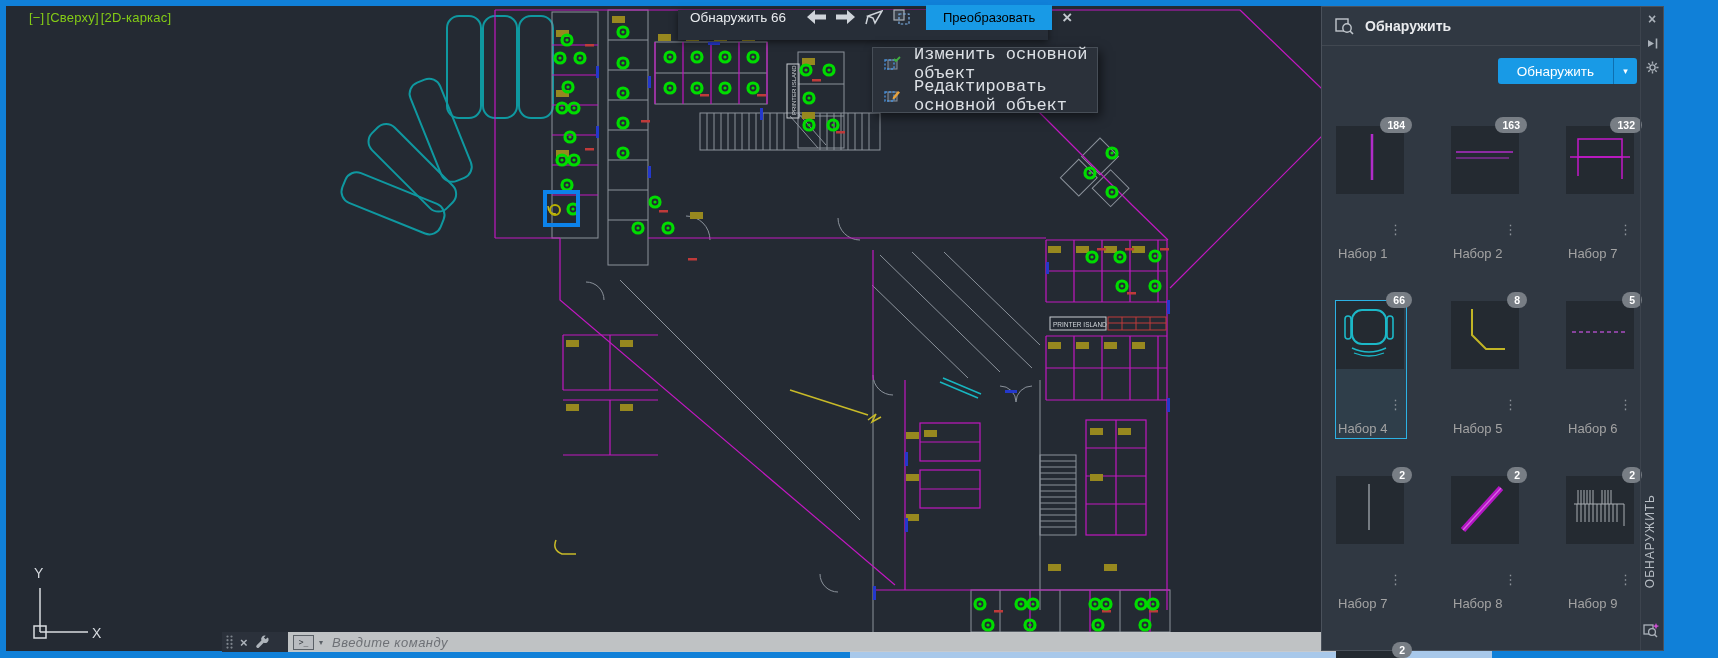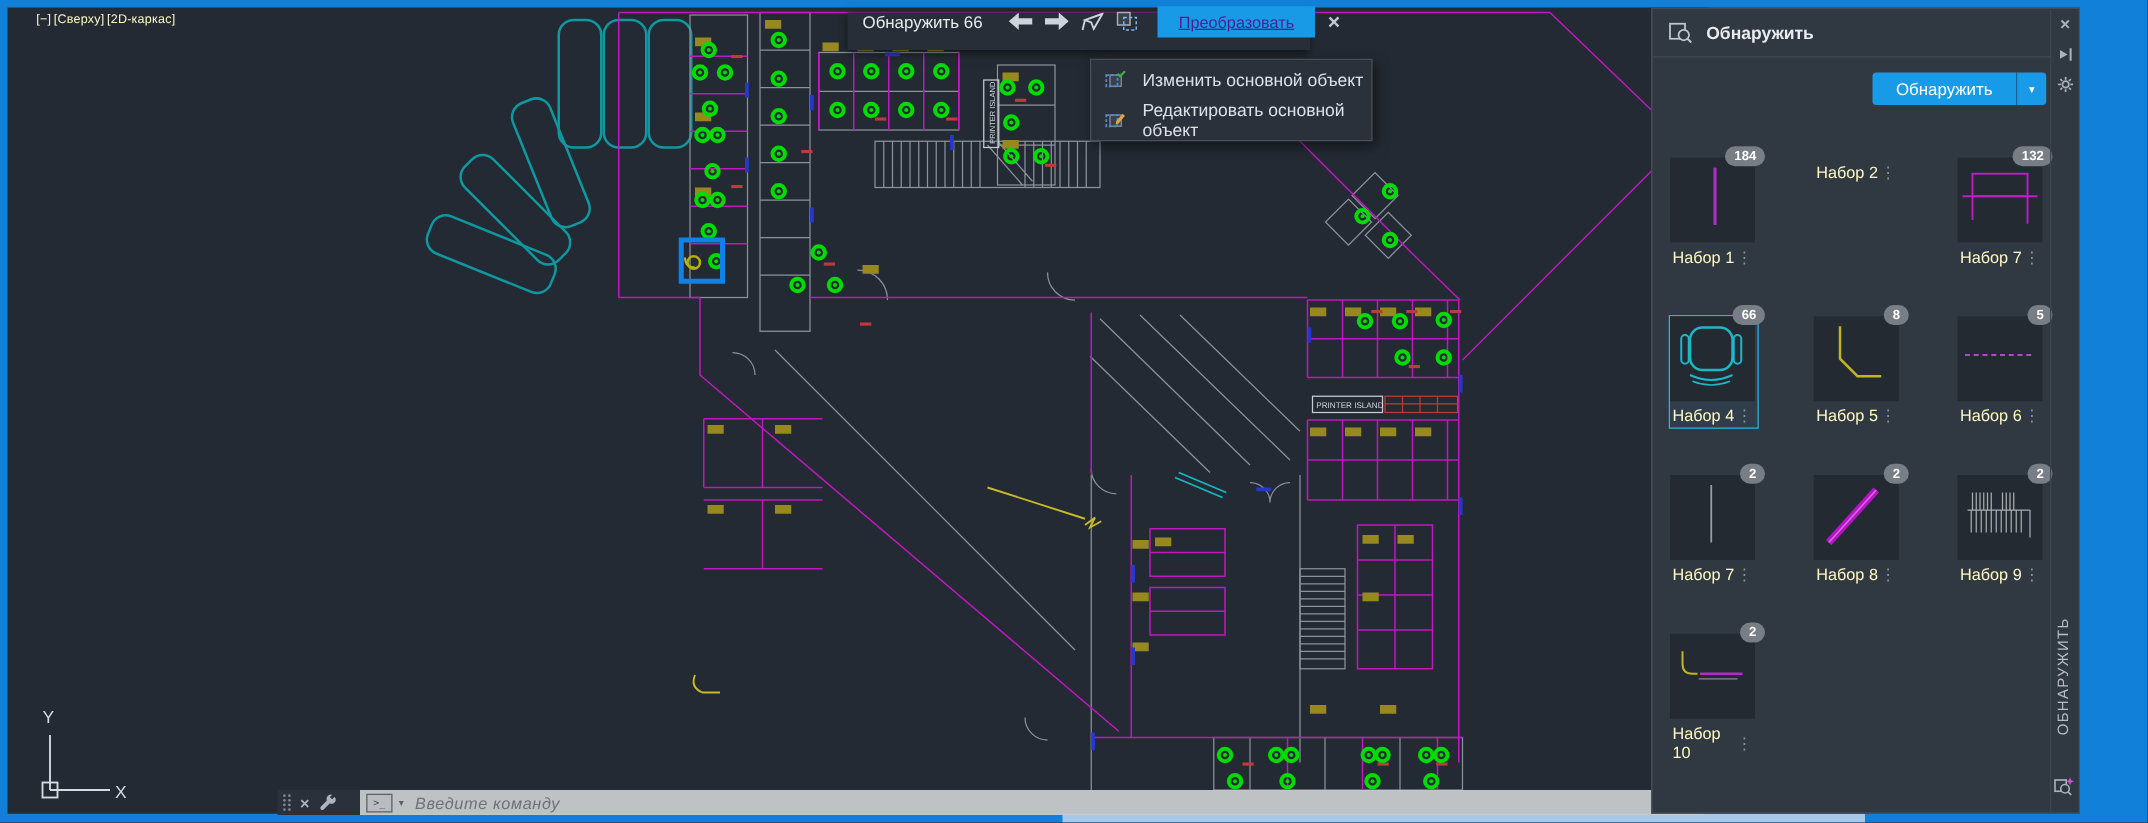--- a/index.html
+++ b/index.html
@@ -5,41 +5,41 @@
   html,body{margin:0;padding:0;}
   body{
     width:1718px;height:658px;position:relative;overflow:hidden;
     background:#1080d8;
     font-family:"Liberation Sans", sans-serif;
     -webkit-font-smoothing:antialiased;
   }
   
   .drawing{position:absolute;left:6px;top:6px;width:1361px;height:645px;background:#242a33;overflow:hidden;}
   .plan{position:absolute;left:0;top:0;}
-  .vp-label{position:absolute;left:22px;top:4px;font-size:10px;color:#fef9c3;letter-spacing:.2px;cursor:default;}
+  .vp-label{position:absolute;left:22px;top:4px;font-size:13px;color:#84cc16;letter-spacing:.2px;cursor:default;}
   .vp-label span{padding:0 1px;}
   
   .float-toolbar{
     position:absolute;left:678px;top:10px;width:370px;height:30px;background:#272e38;
     display:flex;align-items:center;box-shadow:0 2px 7px rgba(0,0,0,.55);
     box-sizing:border-box;padding:0 8px 16px 12px;z-index:20;
   }
   .ft-title{color:#e8ebee;font-size:13.5px;margin-right:16px;white-space:nowrap;}
   .ft-ico{width:24px;height:20px;display:flex;align-items:center;justify-content:center;margin:0 5px;cursor:pointer;}
   .ft-btn{
-    margin-left:10px;background:#189ae6;color:#4c1d95;font-size:13px;height:25px;
-    display:flex;align-items:center;padding:0 17px;cursor:pointer;white-space:nowrap;text-decoration:underline;
+    margin-left:10px;background:#189ae6;color:#000000;font-size:13px;height:25px;
+    display:flex;align-items:center;padding:0 17px;cursor:pointer;white-space:nowrap;
   }
   .ft-close{margin-left:10px;color:#c3c9cf;font-size:17px;font-weight:bold;cursor:pointer;line-height:1;}
   
   .ctx-menu{
     position:absolute;left:872px;top:47px;width:224px;background:#2b313a;
     border:1px solid #474e57;box-shadow:3px 4px 10px rgba(0,0,0,.55);z-index:21;
   }
-  .ctx-item{height:32px;display:flex;align-items:center;gap:13px;padding-left:11px;color:#dde1e6;font-size:14px;cursor:pointer;}
+  .ctx-item{height:32px;display:flex;align-items:center;gap:13px;padding-left:11px;color:#dde1e6;font-size:17px;cursor:pointer;font-family:Liberation Mono, monospace;}
   .ctx-item svg{flex:0 0 auto;}
   
   .cmd-dock{
     position:absolute;left:222px;top:632px;width:66px;height:20px;background:#2b313b;
     display:flex;align-items:center;gap:7px;padding-left:4px;box-sizing:border-box;z-index:15;
   }
   .cmd-x{color:#aeb4bb;font-size:13px;font-weight:bold;line-height:1;cursor:pointer;}
   .cmd-bar{
     position:absolute;left:288px;top:632px;width:1075px;height:20px;
     background:rgba(200,202,204,.95);display:flex;align-items:center;gap:5px;
@@ -65,21 +65,21 @@
   .btn-dd{background:#189ae6;width:23px;border-left:1px solid #0e6fb0;border-radius:0 3px 3px 0;display:flex;align-items:center;justify-content:center;color:#fff;font-size:9px;}
   .sets{position:absolute;top:118px;left:13px;display:grid;grid-template-columns:repeat(3,79px);row-gap:31px;gap:36px;}
   .set-cell{width:70px;position:relative;border:1px solid transparent;}
   .set-cell.selected{border-color:#2cb2e4;background:rgba(44,178,228,.05);}
   .thumb{width:68px;height:68px;background:#242a31;position:relative;cursor:pointer;}
   .badge{
     position:absolute;top:-9px;right:-8px;background:#787e85;color:#fff;font-size:10.5px;
     font-weight:bold;padding:1.5px 7px;border-radius:9px;line-height:1.2;
   }
   .label-row{display:flex;align-items:center;padding:4px 0 2px 2px;}
-  .set-label{color:#fef9c3;font-size:13px;flex:1;}
+  .set-label{color:#a3a3a3;font-size:13px;flex:1;margin-top:48px;}
   .dots{color:#8d939a;font-size:13px;cursor:pointer;padding-right:4px;line-height:1;}
   .strip-icon{width:22px;height:24px;display:flex;align-items:center;justify-content:center;color:#abb2ba;cursor:pointer;}
   .strip-close{font-size:14px;font-weight:bold;}
   .v-tab{
     position:absolute;bottom:62px;left:2px;width:18px;writing-mode:vertical-rl;transform:rotate(180deg);
     color:#b7bdc4;font-size:12px;letter-spacing:1px;cursor:pointer;white-space:nowrap;
   }
   .strip-bottom-icon{position:absolute;bottom:8px;left:2px;cursor:pointer;}
   
   .bottom-light{position:absolute;left:850px;top:651px;width:642px;height:7px;background:#a8c8ea;z-index:5;}
@@ -465,20 +465,24 @@
         <div class="set-cell">
           <div class="thumb"><svg width="68" height="68" viewBox="0 0 68 68">
               <line x1="36" y1="8" x2="36" y2="54" stroke="#b12cc9" stroke-width="2.5"></line>
             </svg><span class="badge">184</span></div>
           <div class="label-row">
             <span class="set-label">Набор 1</span>
             <span class="dots">⋮</span>
           </div>
         </div>
         <div class="set-cell">
+          <div class="thumb"><svg width="68" height="68" viewBox="0 0 68 68">
+              <line x1="5" y1="26" x2="62" y2="26" stroke="#b12cc9" stroke-width="1.5"></line>
+              <line x1="5" y1="32" x2="58" y2="32" stroke="#b12cc9" stroke-width="1.2"></line>
+            </svg><span class="badge">163</span></div>
           <div class="label-row">
             <span class="set-label">Набор 2</span>
             <span class="dots">⋮</span>
           </div>
         </div>
         <div class="set-cell">
           <div class="thumb"><svg width="68" height="68" viewBox="0 0 68 68">
               <rect x="12" y="13" width="44" height="18" fill="none" stroke="#c219c9" stroke-width="1.5"></rect>
               <line x1="4" y1="31" x2="64" y2="31" stroke="#c219c9" stroke-width="1.5"></line>
               <line x1="12" y1="31" x2="12" y2="50" stroke="#c219c9" stroke-width="1.5"></line>

